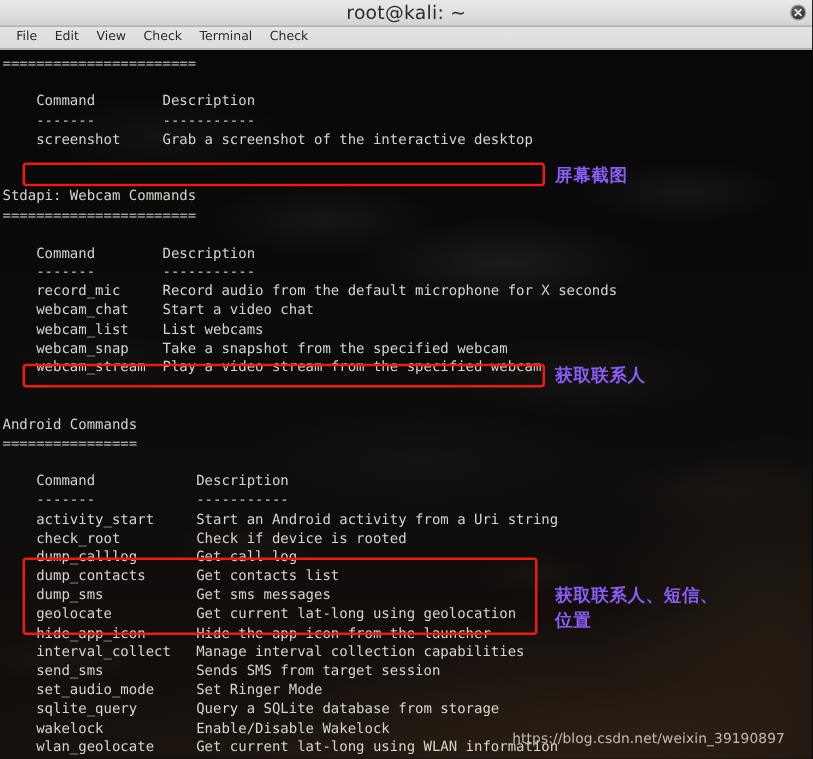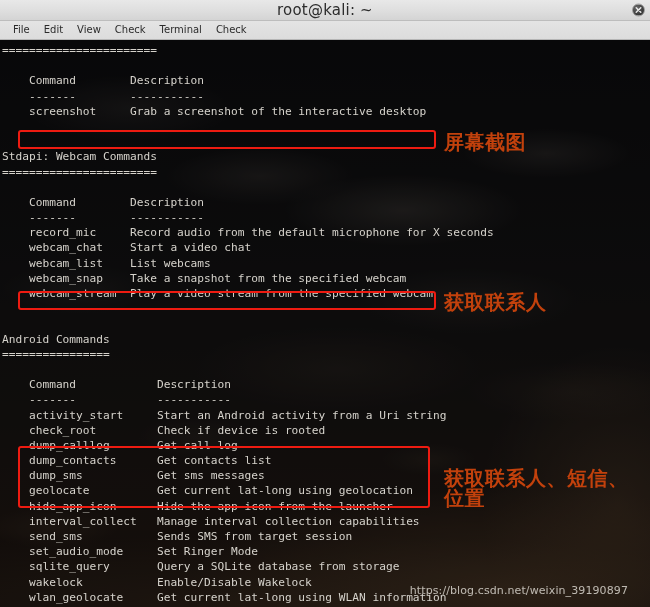--- a/index.html
+++ b/index.html
@@ -134,23 +134,23 @@
   
   .redbox {
     position: absolute;
     border: 2px solid #ee1b11;
     border-radius: 3px;
     box-sizing: border-box;
     pointer-events: none;
   }
   .zh-note {
     position: absolute;
-    color: #c2410c;
-    font-family: Liberation Sans, sans-serif;
-    font-size: 20px;
+    color: #8b5cf6;
+    font-family: Liberation Serif, serif;
+    font-size: 14px;
     font-weight: bold;
     line-height: 20px;
     white-space: pre-line;
     letter-spacing: .5px;
   }
 
   .watermark {
     position: absolute;
     right: 22px;
     bottom: 10px;

